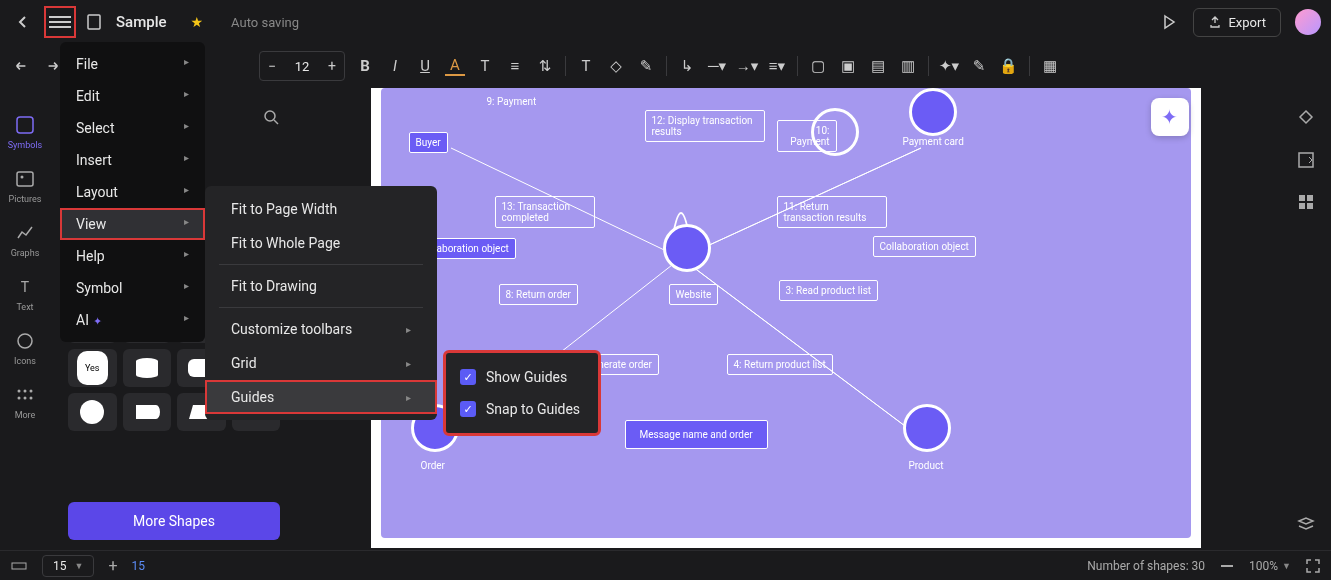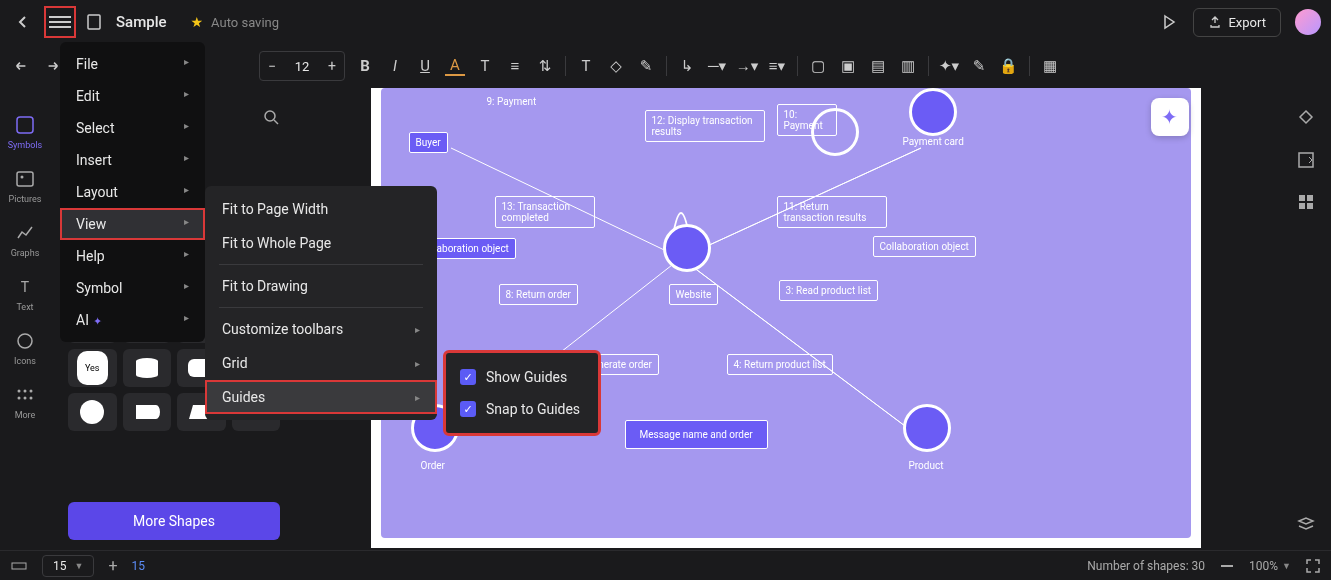--- a/index.html
+++ b/index.html
@@ -7,21 +7,21 @@
   
   
   .topbar { height: 44px; display: flex; align-items: center; padding: 0 10px; gap: 8px; background: #1a1a1c; }
   .back-btn { width: 26px; height: 26px; display: flex; align-items: center; justify-content: center; cursor: pointer; }
   .hamburger-wrap { border: 2px solid #d93838; padding: 3px; }
   .hamburger { width: 22px; height: 22px; display: flex; flex-direction: column; justify-content: center; gap: 3px; cursor: pointer; }
   .hamburger span { height: 2px; background: #ccc; }
   .doc-icon { width: 20px; height: 20px; }
   .title { font-size: 15px; font-weight: 500; margin-left: 4px; }
   .star { color: #f5c518; margin-left: 16px; font-size: 14px; }
-  .autosave { color: #888; font-size: 13px; }
+  .autosave { color: #888; font-size: 13px; margin-left: 20px; }
   .topbar-right { margin-left: auto; display: flex; align-items: center; gap: 14px; }
   .play-btn { width: 20px; height: 20px; cursor: pointer; }
   .export-btn { border: 1px solid #444; border-radius: 6px; padding: 6px 14px; font-size: 13px; cursor: pointer; display: flex; align-items: center; gap: 6px; }
   .avatar { width: 26px; height: 26px; border-radius: 50%; background: linear-gradient(135deg, #ff9bd0, #b897ff); }
   
   
   .toolbar { height: 44px; display: flex; align-items: center; padding: 0 10px; gap: 10px; background: #1a1a1c; position: relative; }
   .undo, .redo { width: 22px; height: 22px; cursor: pointer; }
   .font-size-grp { display: flex; align-items: center; border: 1px solid #3a3a3d; border-radius: 4px; margin-left: 185px; }
   .font-size-grp button { width: 24px; height: 28px; background: transparent; border: none; color: #ccc; cursor: pointer; font-size: 14px; }
@@ -40,21 +40,21 @@
   
   .main-menu { position: absolute; left: 60px; top: 42px; width: 145px; background: #101011; border-radius: 6px; padding: 6px 0; z-index: 50; }
   .menu-item { padding: 8px 16px; font-size: 14px; display: flex; align-items: flex-start; justify-content: space-between; cursor: pointer; }
   .menu-item.highlighted { background: #303034; }
   .menu-item.boxed { outline: 2px solid #d93838; outline-offset: -2px; }
   .menu-item .arrow { font-size: 10px; color: #888; }
   .menu-item .sparkle { color: #7e6cf5; font-size: 11px; margin-left: 4px; }
   
   
   .view-submenu { position: absolute; left: 205px; top: 186px; width: 232px; background: #242426; border-radius: 6px; padding: 6px 0; z-index: 50; }
-  .sub-item { padding: 9px 17px; font-size: 14px; display: flex; align-items: center; justify-content: space-between; cursor: pointer; }
+  .sub-item { padding: 9px 26px; font-size: 14px; display: flex; align-items: center; justify-content: space-between; cursor: pointer; }
   .sub-item.highlighted { background: #3a3a3d; gap: 25px; }
   .sub-item.boxed { outline: 2px solid #d93838; outline-offset: -2px; }
   .sub-item .arrow { font-size: 10px; color: #888; }
   .sub-sep { height: 1px; background: #3a3a3d; margin: 4px 14px; }
   
   
   .guides-flyout { position: absolute; left: 443px; top: 350px; width: 158px; background: #242426; border-radius: 6px; padding: 8px 0; z-index: 60; border: 3px solid #d93838; }
   .check-item { padding: 8px 14px; font-size: 14px; display: flex; align-items: center; gap: 10px; cursor: pointer; }
   .check-box { width: 16px; height: 16px; background: #5b5bf5; border-radius: 3px; display: flex; align-items: center; justify-content: center; }
   .check-box::after { content: "✓"; color: #fff; font-size: 11px; }
@@ -366,21 +366,21 @@
         <line x1="300" y1="170" x2="70" y2="350" stroke="#fff" stroke-width="1"></line>
         <line x1="300" y1="170" x2="540" y2="60" stroke="#fff" stroke-width="1"></line>
         <line x1="300" y1="170" x2="540" y2="350" stroke="#fff" stroke-width="1"></line>
         <line x1="540" y1="60" x2="300" y2="170" stroke="#fff" stroke-width="1"></line>
         <line x1="540" y1="350" x2="300" y2="170" stroke="#fff" stroke-width="1"></line>
         <path d="M290 160 Q300 90 310 160" stroke="#fff" stroke-width="2" fill="none"></path>
       </svg>
       <div class="node filled" style="left:28px;top:44px">Buyer</div>
       <div class="diag-label" style="left:106px;top:8px">9: Payment</div>
       <div class="node" style="left:264px;top:22px;width:120px">12: Display transaction results</div>
-      <div class="node" style="left:396px;top:16px;width:60px;text-align:left">10: Payment</div>
+      <div class="node" style="left:396px;top:32px;width:60px;text-align:right">10: Payment</div>
       <div class="circle-node" style="left:430px;top:20px;background:transparent"></div>
       <div class="circle-node" style="left:528px;top:0px"></div>
       <div class="diag-label" style="left:522px;top:48px">Payment card</div>
       <div class="node" style="left:114px;top:108px;width:100px">13: Transaction completed</div>
       <div class="node filled" style="left:32px;top:150px">Collaboration object</div>
       <div class="node" style="left:492px;top:148px">Collaboration object</div>
       <div class="node" style="left:396px;top:108px;width:110px">11: Return transaction results</div>
       <div class="circle-node" style="left:282px;top:136px"></div>
       <div class="node" style="left:118px;top:196px">8: Return order</div>
       <div class="node" style="left:288px;top:196px">Website</div>

